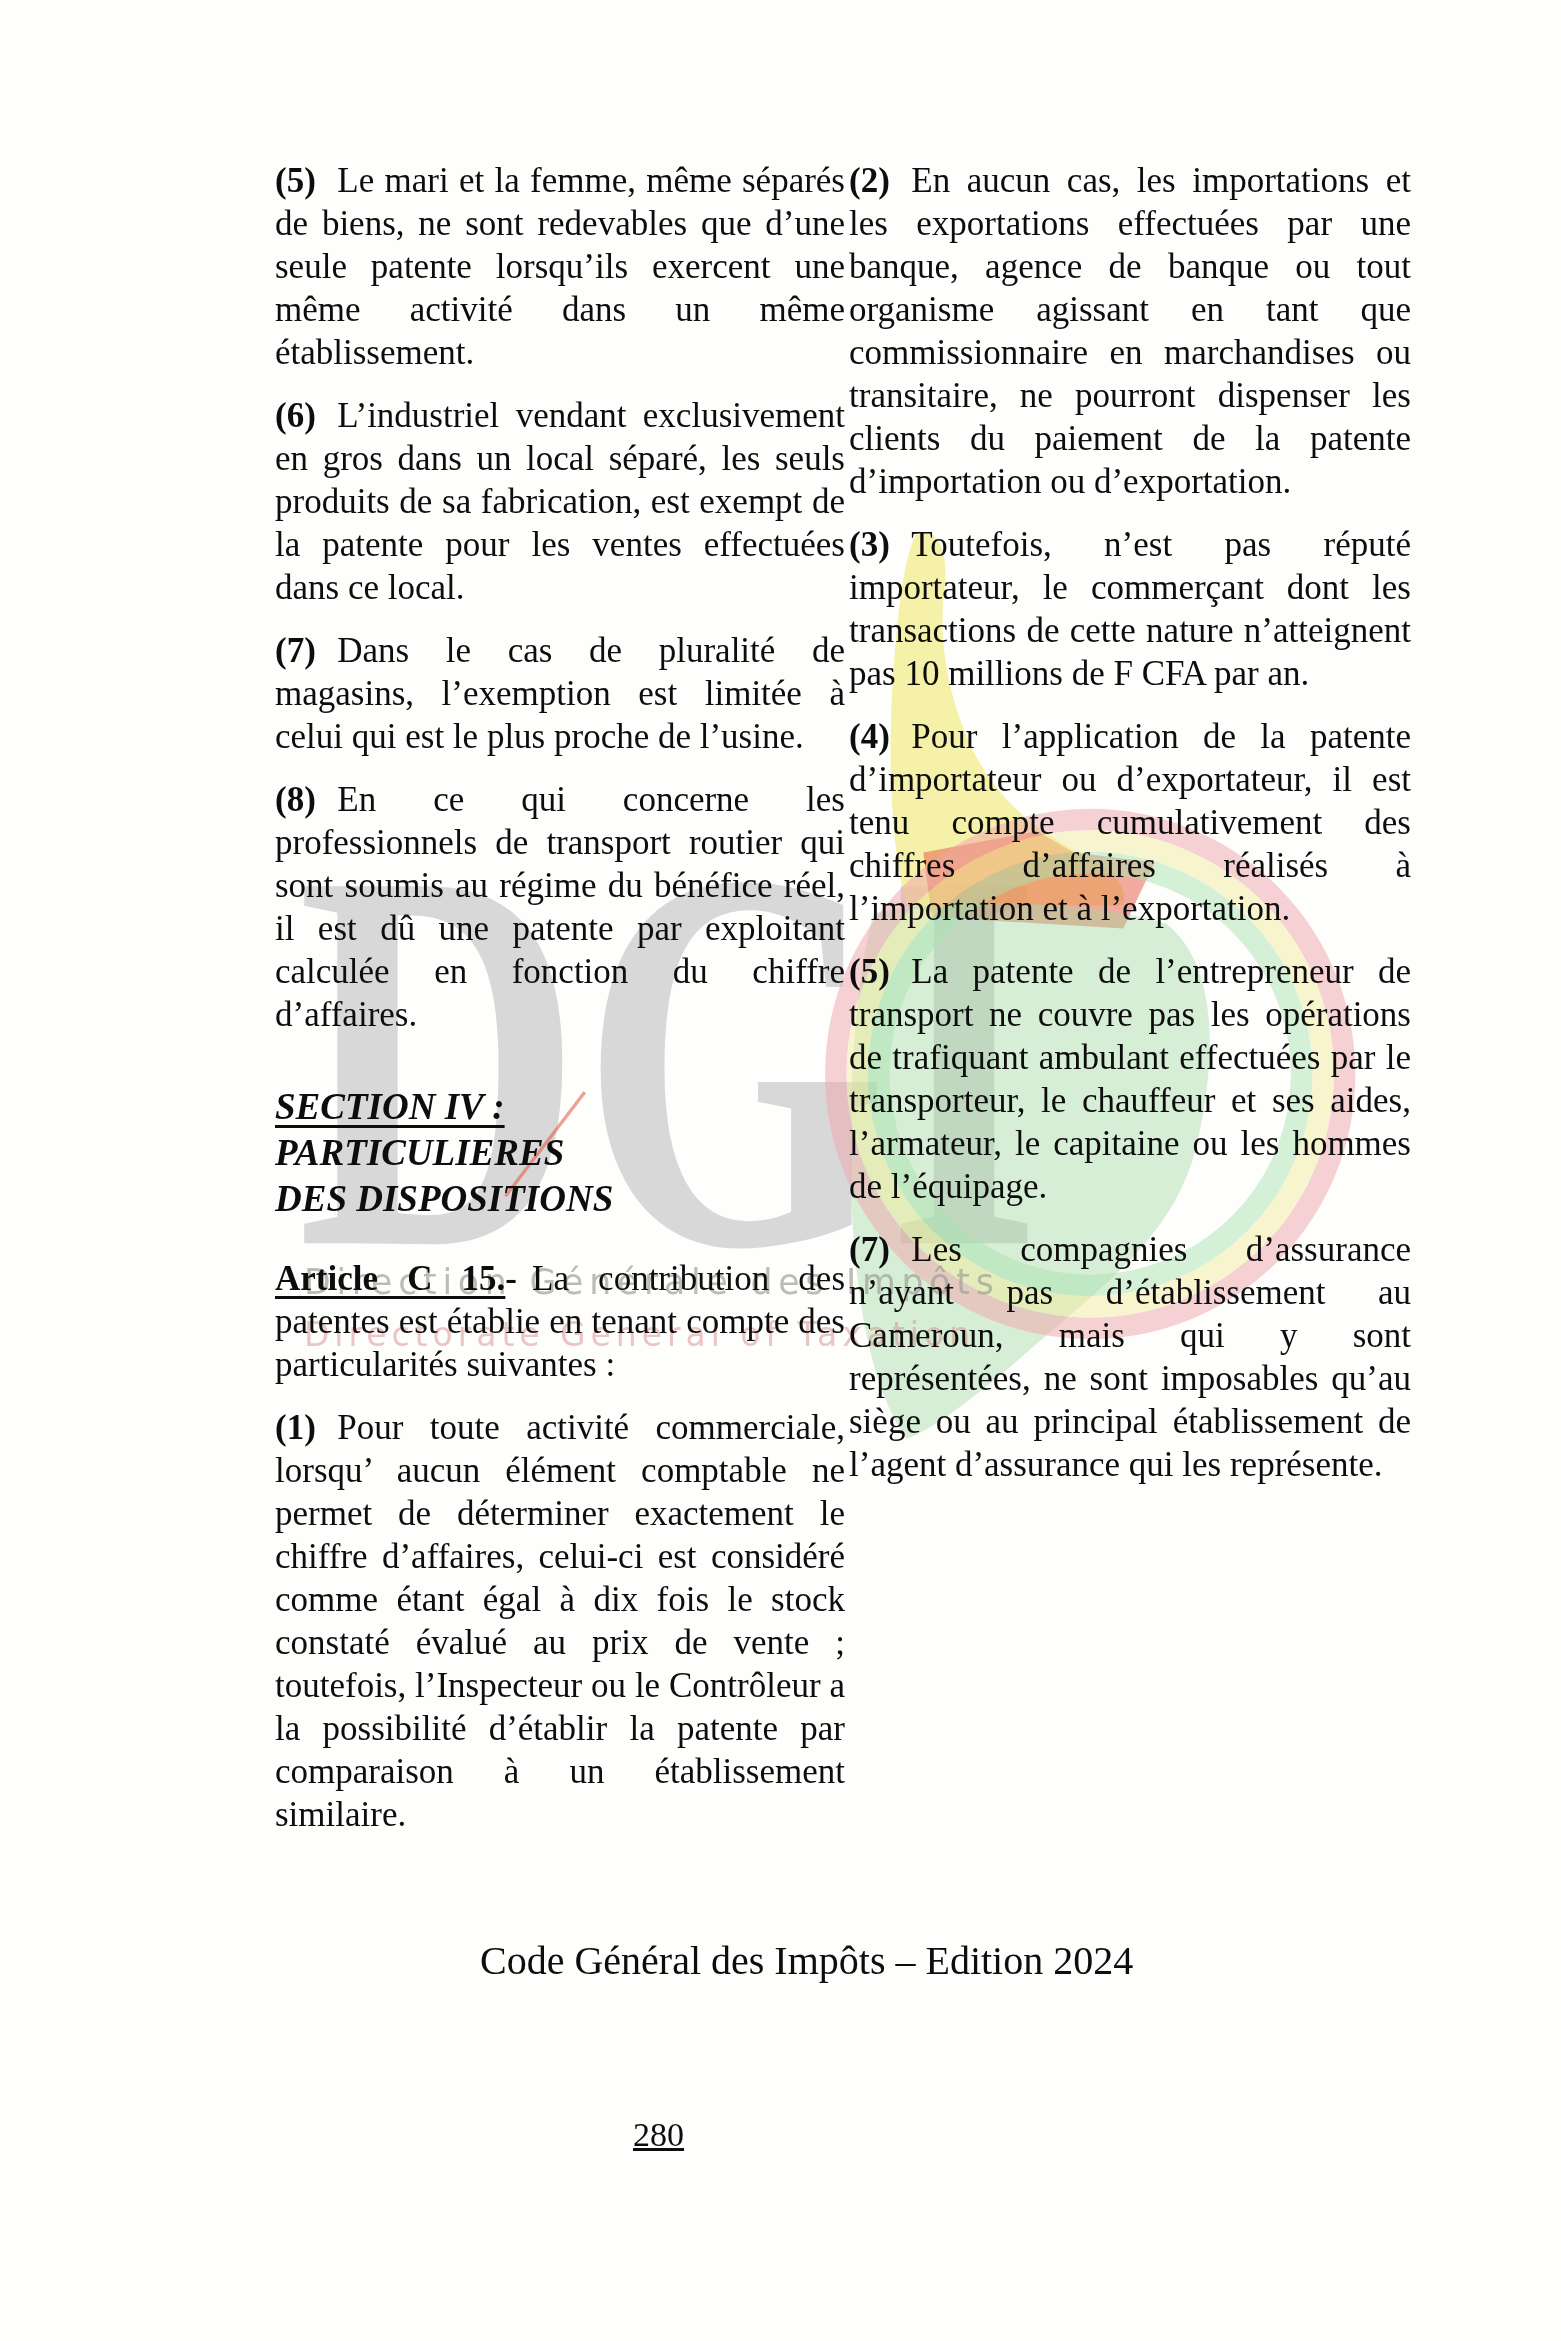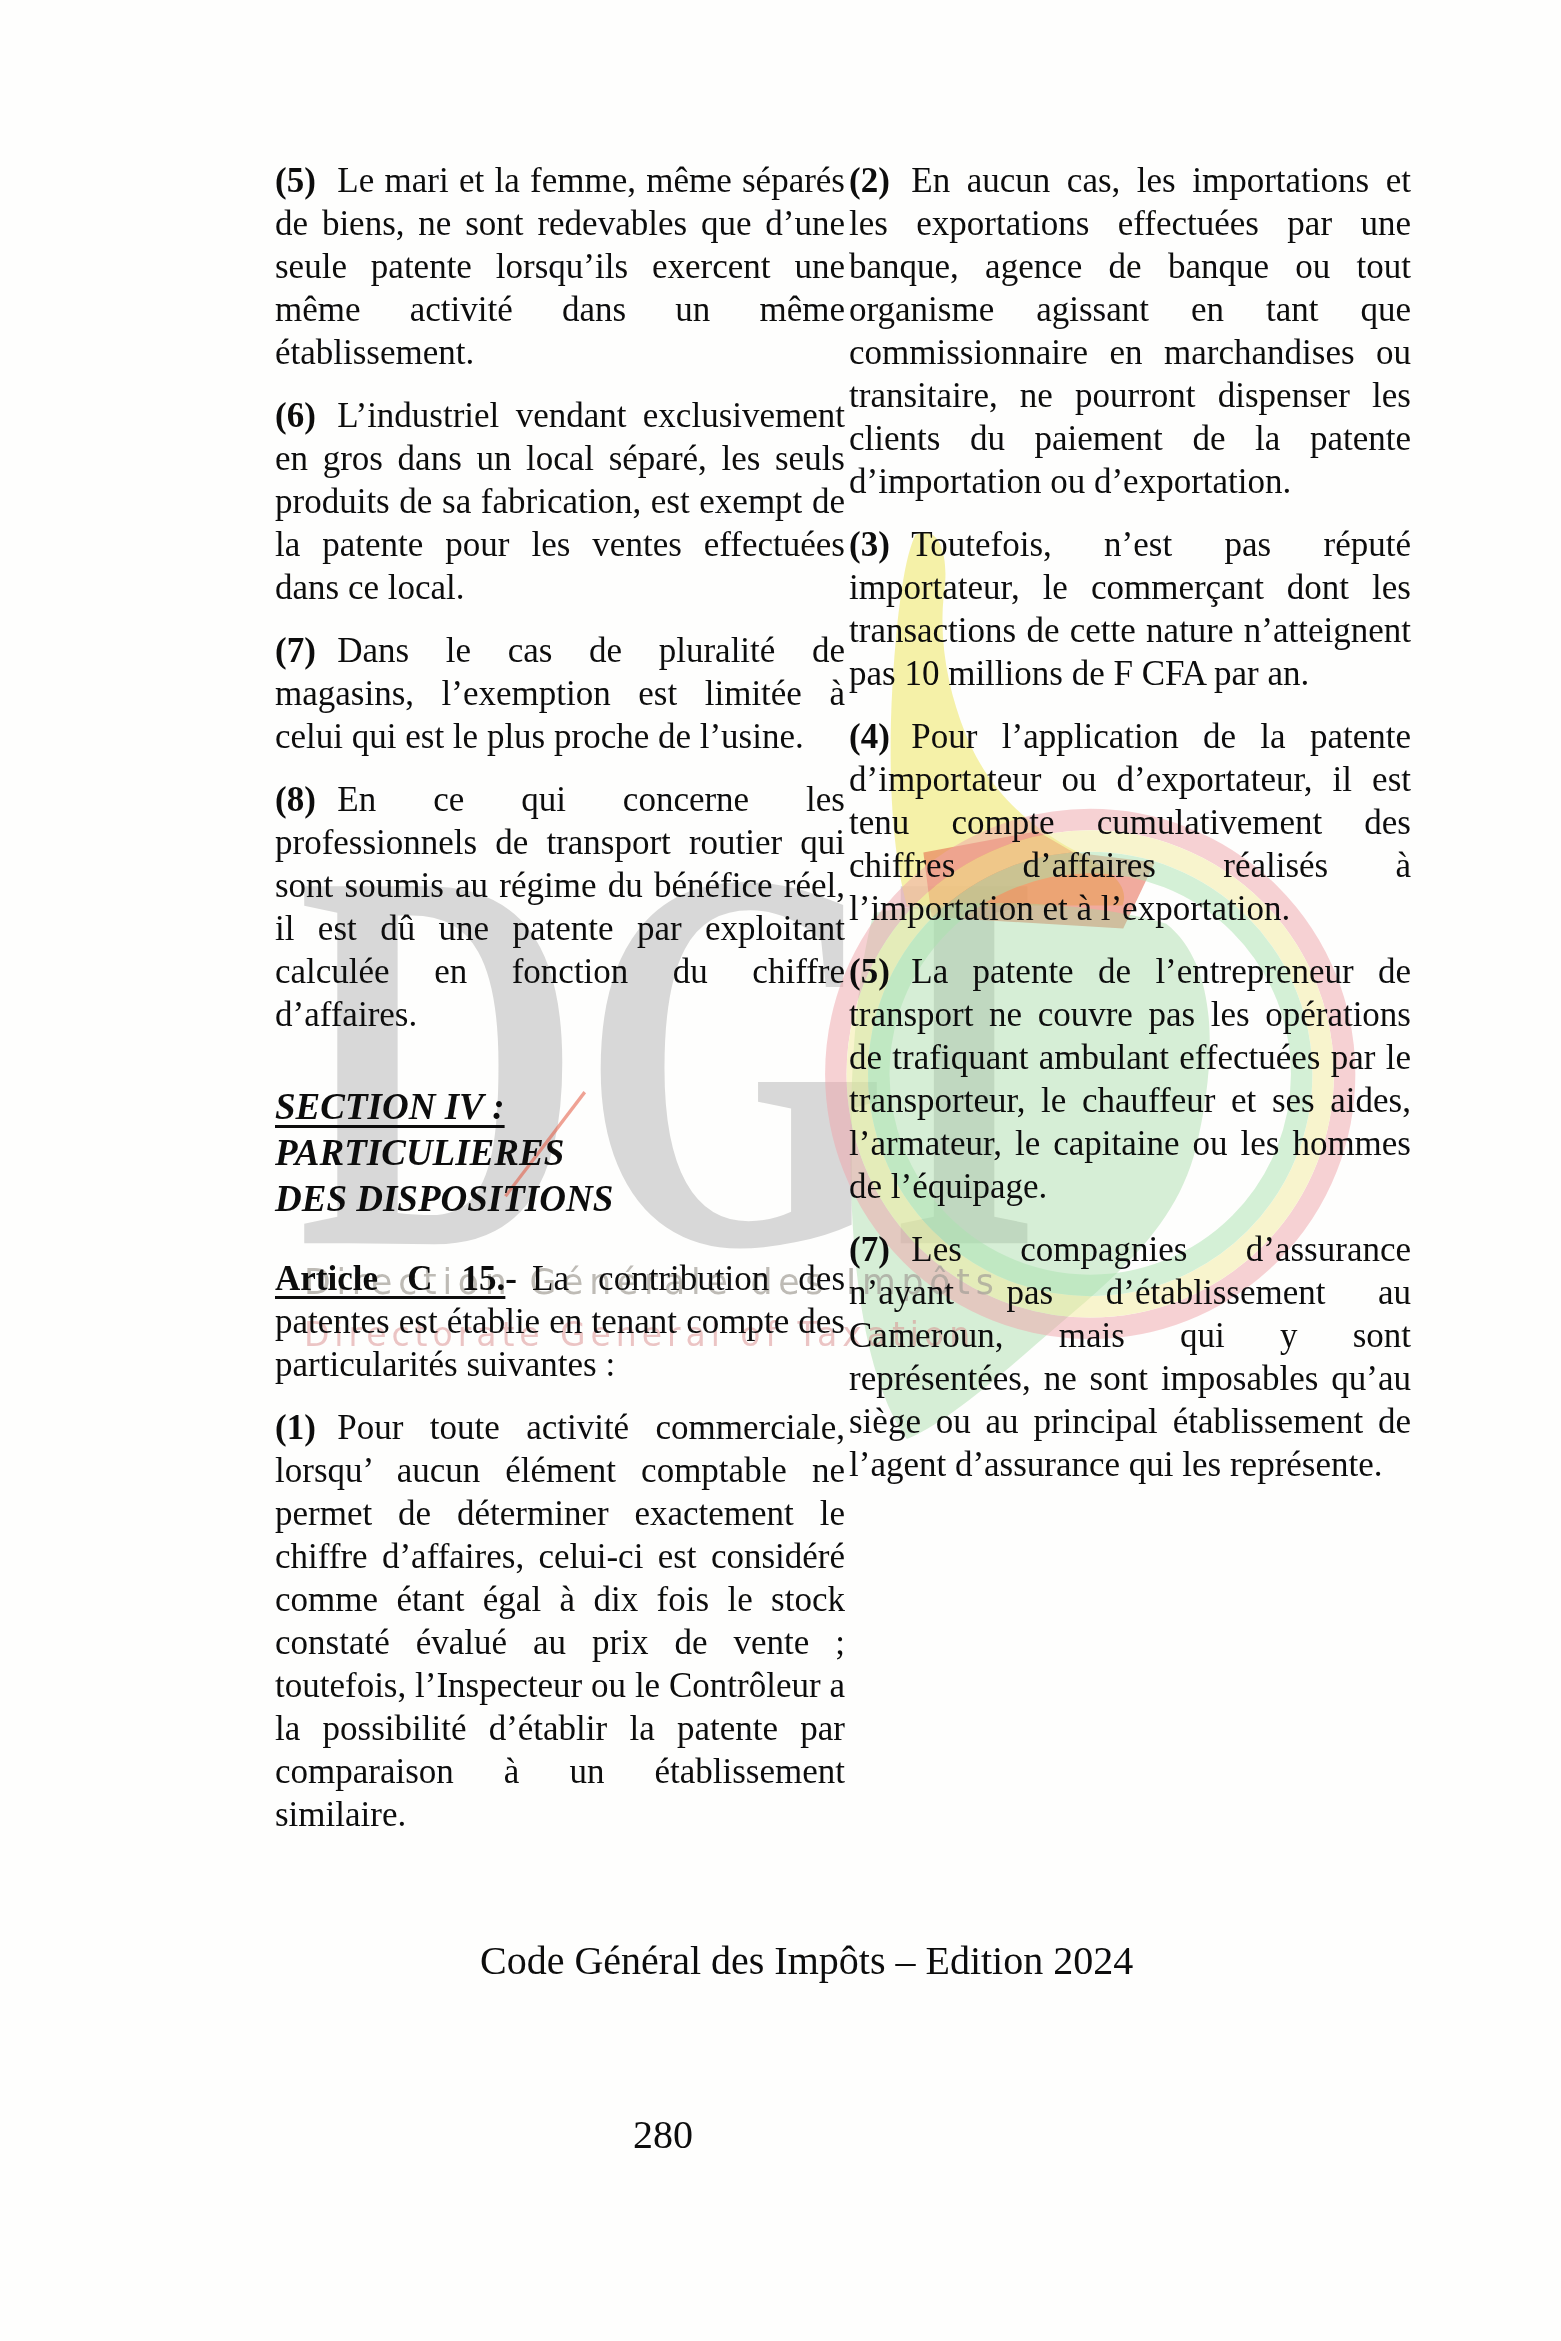--- a/index.html
+++ b/index.html
@@ -38,21 +38,21 @@
     text-decoration-thickness:3.3px;
     text-underline-offset:5.8px;
   }
   .article-dash{font-weight:bold;margin-right:15px;}
   .footer{
     position:absolute;left:480px;top:1941px;z-index:1;
     font-size:40px;line-height:40px;white-space:nowrap;
   }
   .pagenum{
     position:absolute;left:633px;top:2115px;z-index:1;
-    font-size:40px;line-height:40px;width:58px;text-align:right;
+    font-size:34px;line-height:40px;width:58px;text-align:left;text-decoration:underline;
   }
 </style>
 </head>
 <body>
 
 <div class="page">
 
   <svg class="wm" width="1561" height="2342" viewBox="0 0 1890 2835">
 
     <text x="360" y="1505" font-size="660" font-weight="bold" font-family="Liberation Serif, serif" textLength="900" lengthAdjust="spacingAndGlyphs" fill-opacity="0.34" fill="#8f8f8f">DGI</text>

